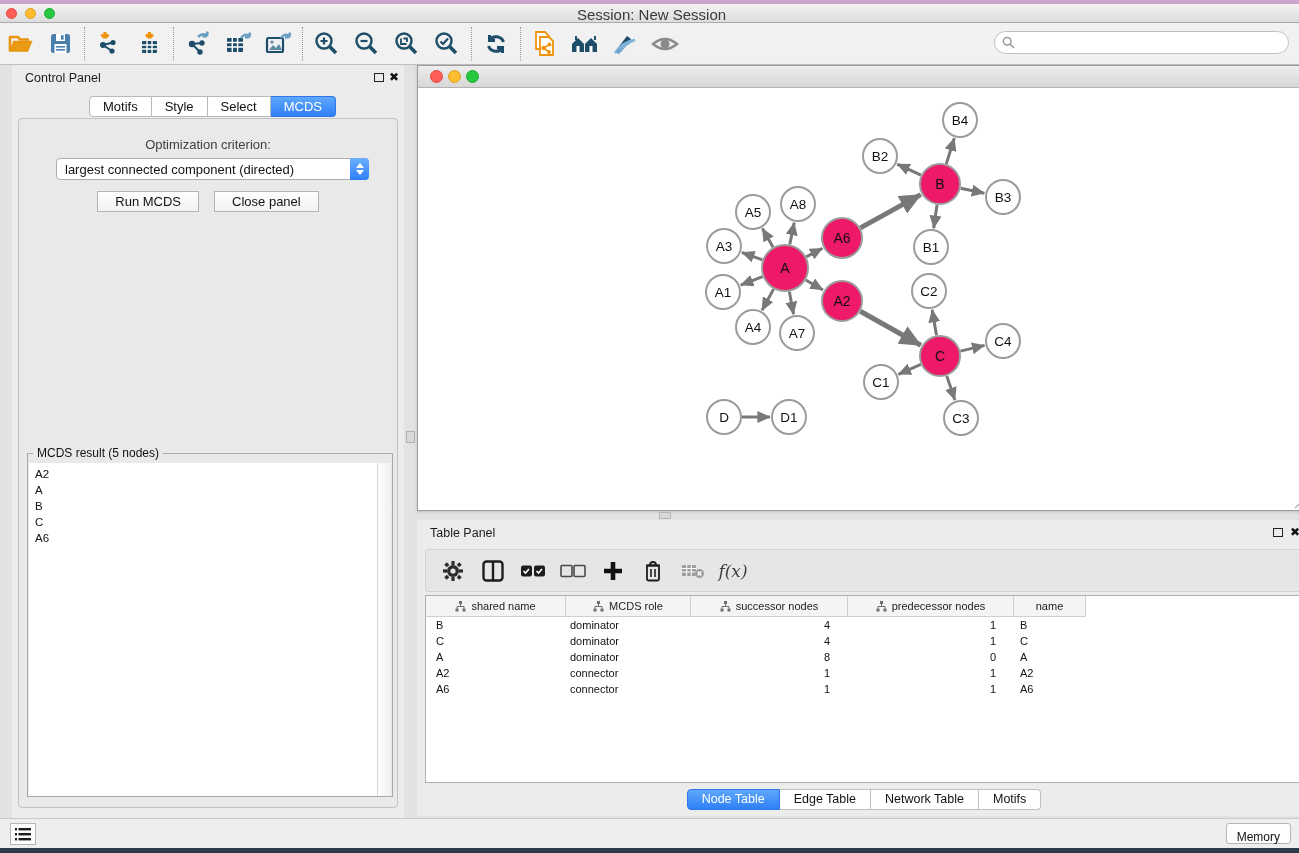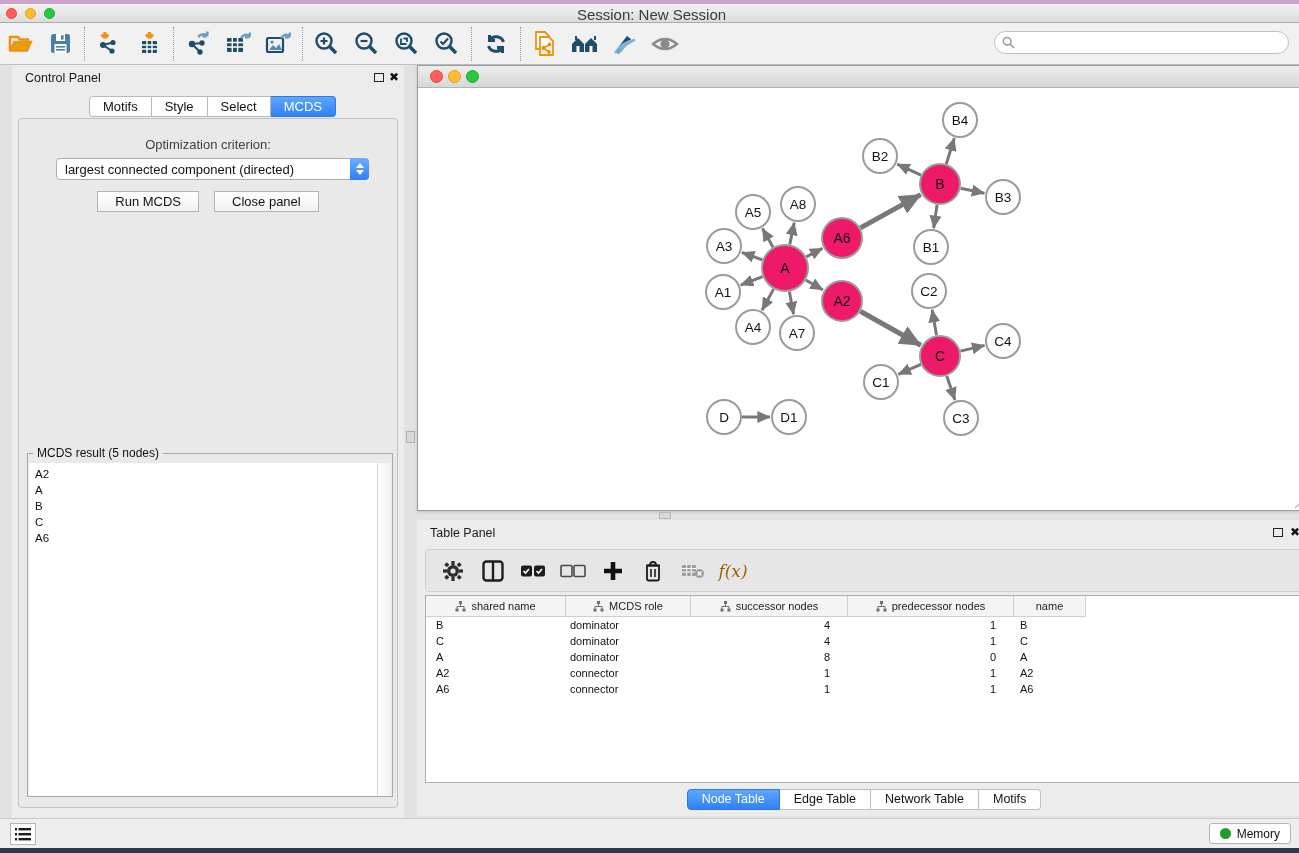--- a/index.html
+++ b/index.html
@@ -76,41 +76,41 @@
 
   .h-split-handle { position:absolute; left:647px; top:447px; width:12px; height:7px; background:#d8d8d8; border:1px solid #b7b7b7; }
 
   
   .table-panel { position:absolute; left:405px; top:455px; width:894px; height:296px; background:#ececec; }
   .tp-head { position:absolute; left:0; top:0; width:100%; height:24px; }
   .tp-head .ptitle { position:absolute; left:13px; top:6px; font-size:12.5px; color:#1c1c1c; }
   .tp-toolbar { position:absolute; left:8px; top:29px; width:878px; height:43px; background:#e6e6e6;
     border:1px solid #d2d2d2; border-radius:3px; display:flex; align-items:center; padding-left:10px; gap:6px; }
   .tpbtn { width:34px; height:34px; display:flex; align-items:center; justify-content:center; }
-  .fx { font-family:"DejaVu Serif","Liberation Serif",serif; font-style:italic; font-size:17px; color:#a16207; }
+  .fx { font-family:"DejaVu Serif","Liberation Serif",serif; font-style:italic; font-size:17px; color:#404040; }
   .data-table { position:absolute; left:8px; top:75px; width:878px; height:188px; background:#fff; border:1px solid #b0b0b0; overflow:hidden; }
   .thead { display:flex; height:21px; }
   .th { background:#f4f4f4; border-right:1px solid #cfcfcf; border-bottom:1px solid #cfcfcf; font-size:11px;
     color:#222; display:flex; align-items:center; justify-content:center; gap:5px; }
   .trow { display:flex; height:16px; }
   .td { font-size:11px; color:#111; line-height:16px; white-space:nowrap; overflow:hidden; }
   .td.l { text-align:left; } .td.r { text-align:right; }
   .tp-tabs { position:absolute; left:0; top:269px; width:100%; display:flex; justify-content:center; }
   .tp-tab { height:21px; padding:0 14px; background:#fff; border:1px solid #c0c0c0; border-left:none;
     font-size:12.5px; line-height:19px; color:#111; }
   .tp-tab:first-child { border-left:1px solid #c0c0c0; border-radius:4px 0 0 4px; }
   .tp-tab:last-child { border-radius:0 4px 4px 0; }
   .tp-tab.active { background:linear-gradient(#5fa7fb,#2f80f7); border-color:#2f76e8; color:#fff; }
 
   
   .statusbar { position:absolute; left:0; top:818px; width:1299px; height:30px; background:#eeeeee; border-top:1px solid #c9c9c9; }
   .list-btn { position:absolute; left:10px; top:4px; width:26px; height:22px; background:#fdfdfd; border:1px solid #b5b5b5; 
     display:flex; align-items:center; justify-content:center; }
   .memory-btn { position:absolute; right:8px; top:4px; height:21px; background:#fdfdfd; border:1px solid #b5b5b5; border-radius:3px;
-    display:flex; align-items:center; gap:6px; padding:0 10px; font-size:12px; color:#111; }
+    display:flex; align-items:center; gap:6px; padding:0 10px; font-size:12px; color:#111;flex-direction:column; }
   .mem-dot { width:11px; height:11px; border-radius:50%; background:#1f9d2f; }
   .desk-strip-bottom { position:absolute; left:0; top:848px; width:1299px; height:5px; background:#2c3a4c; }
 </style>
 </head>
 <body>
 
 <div class="desk-strip-top"></div>
 <div class="titlebar">
   <div class="lights">
     <div class="light red"></div>

